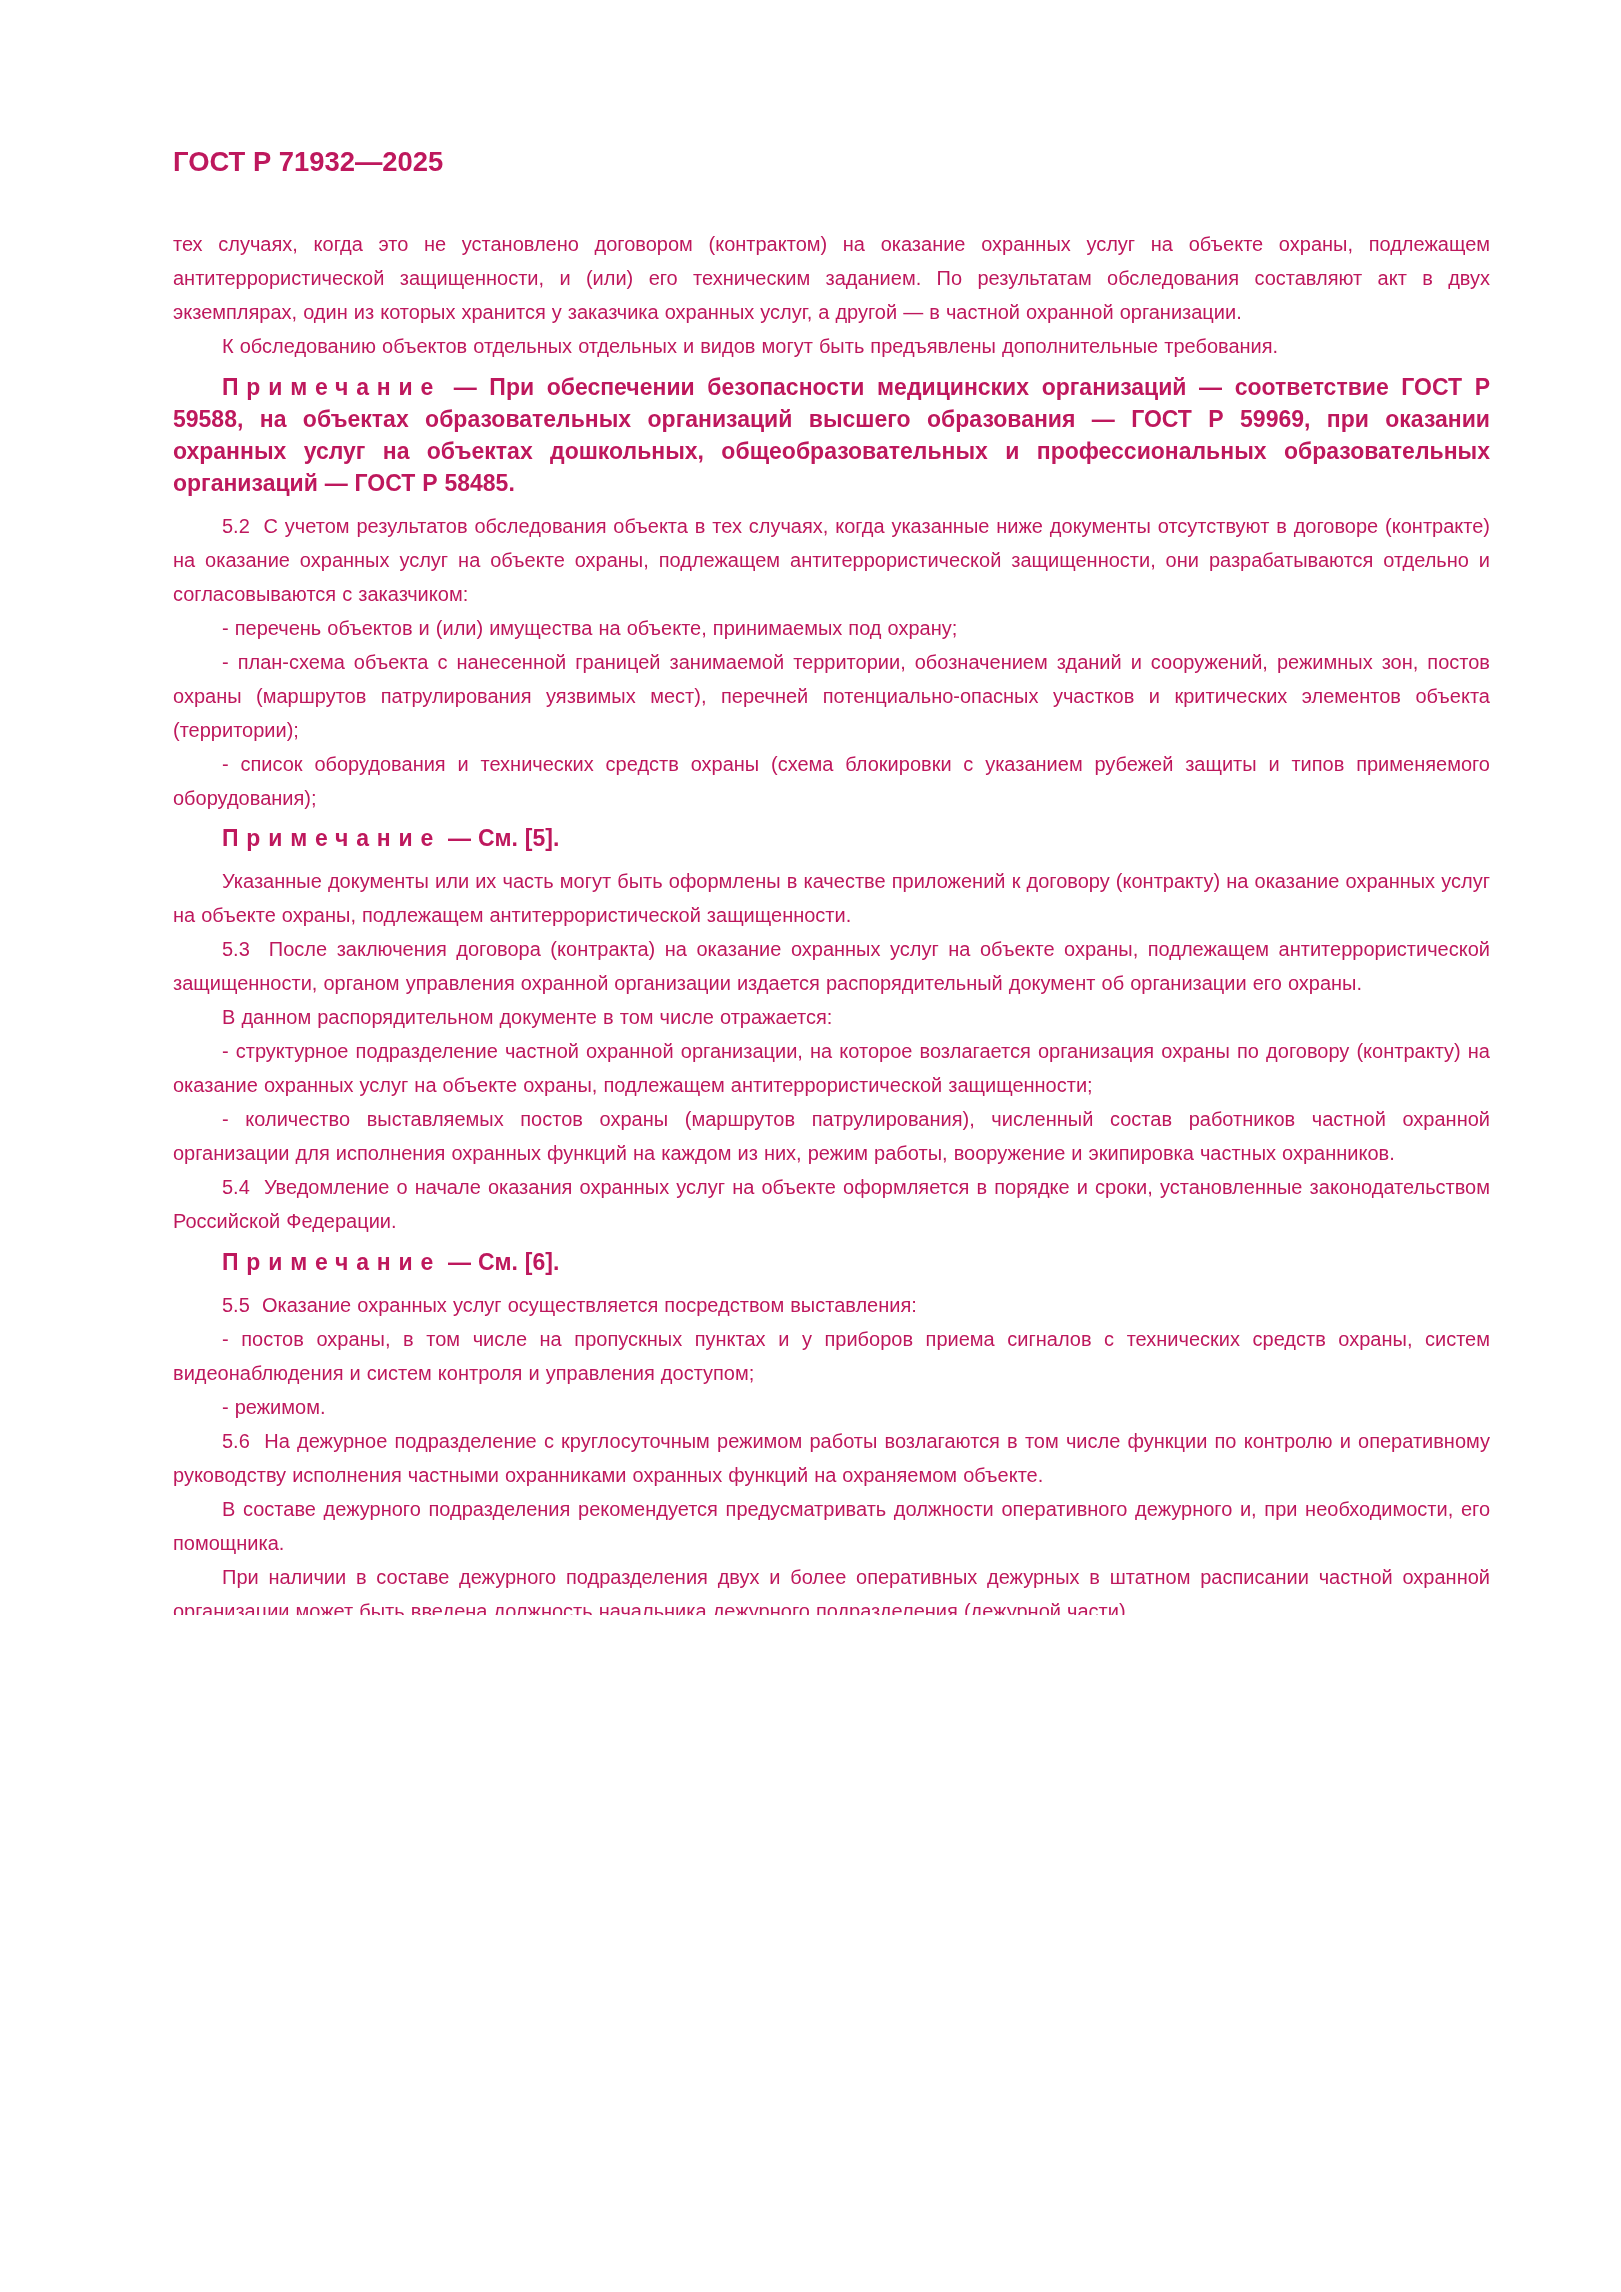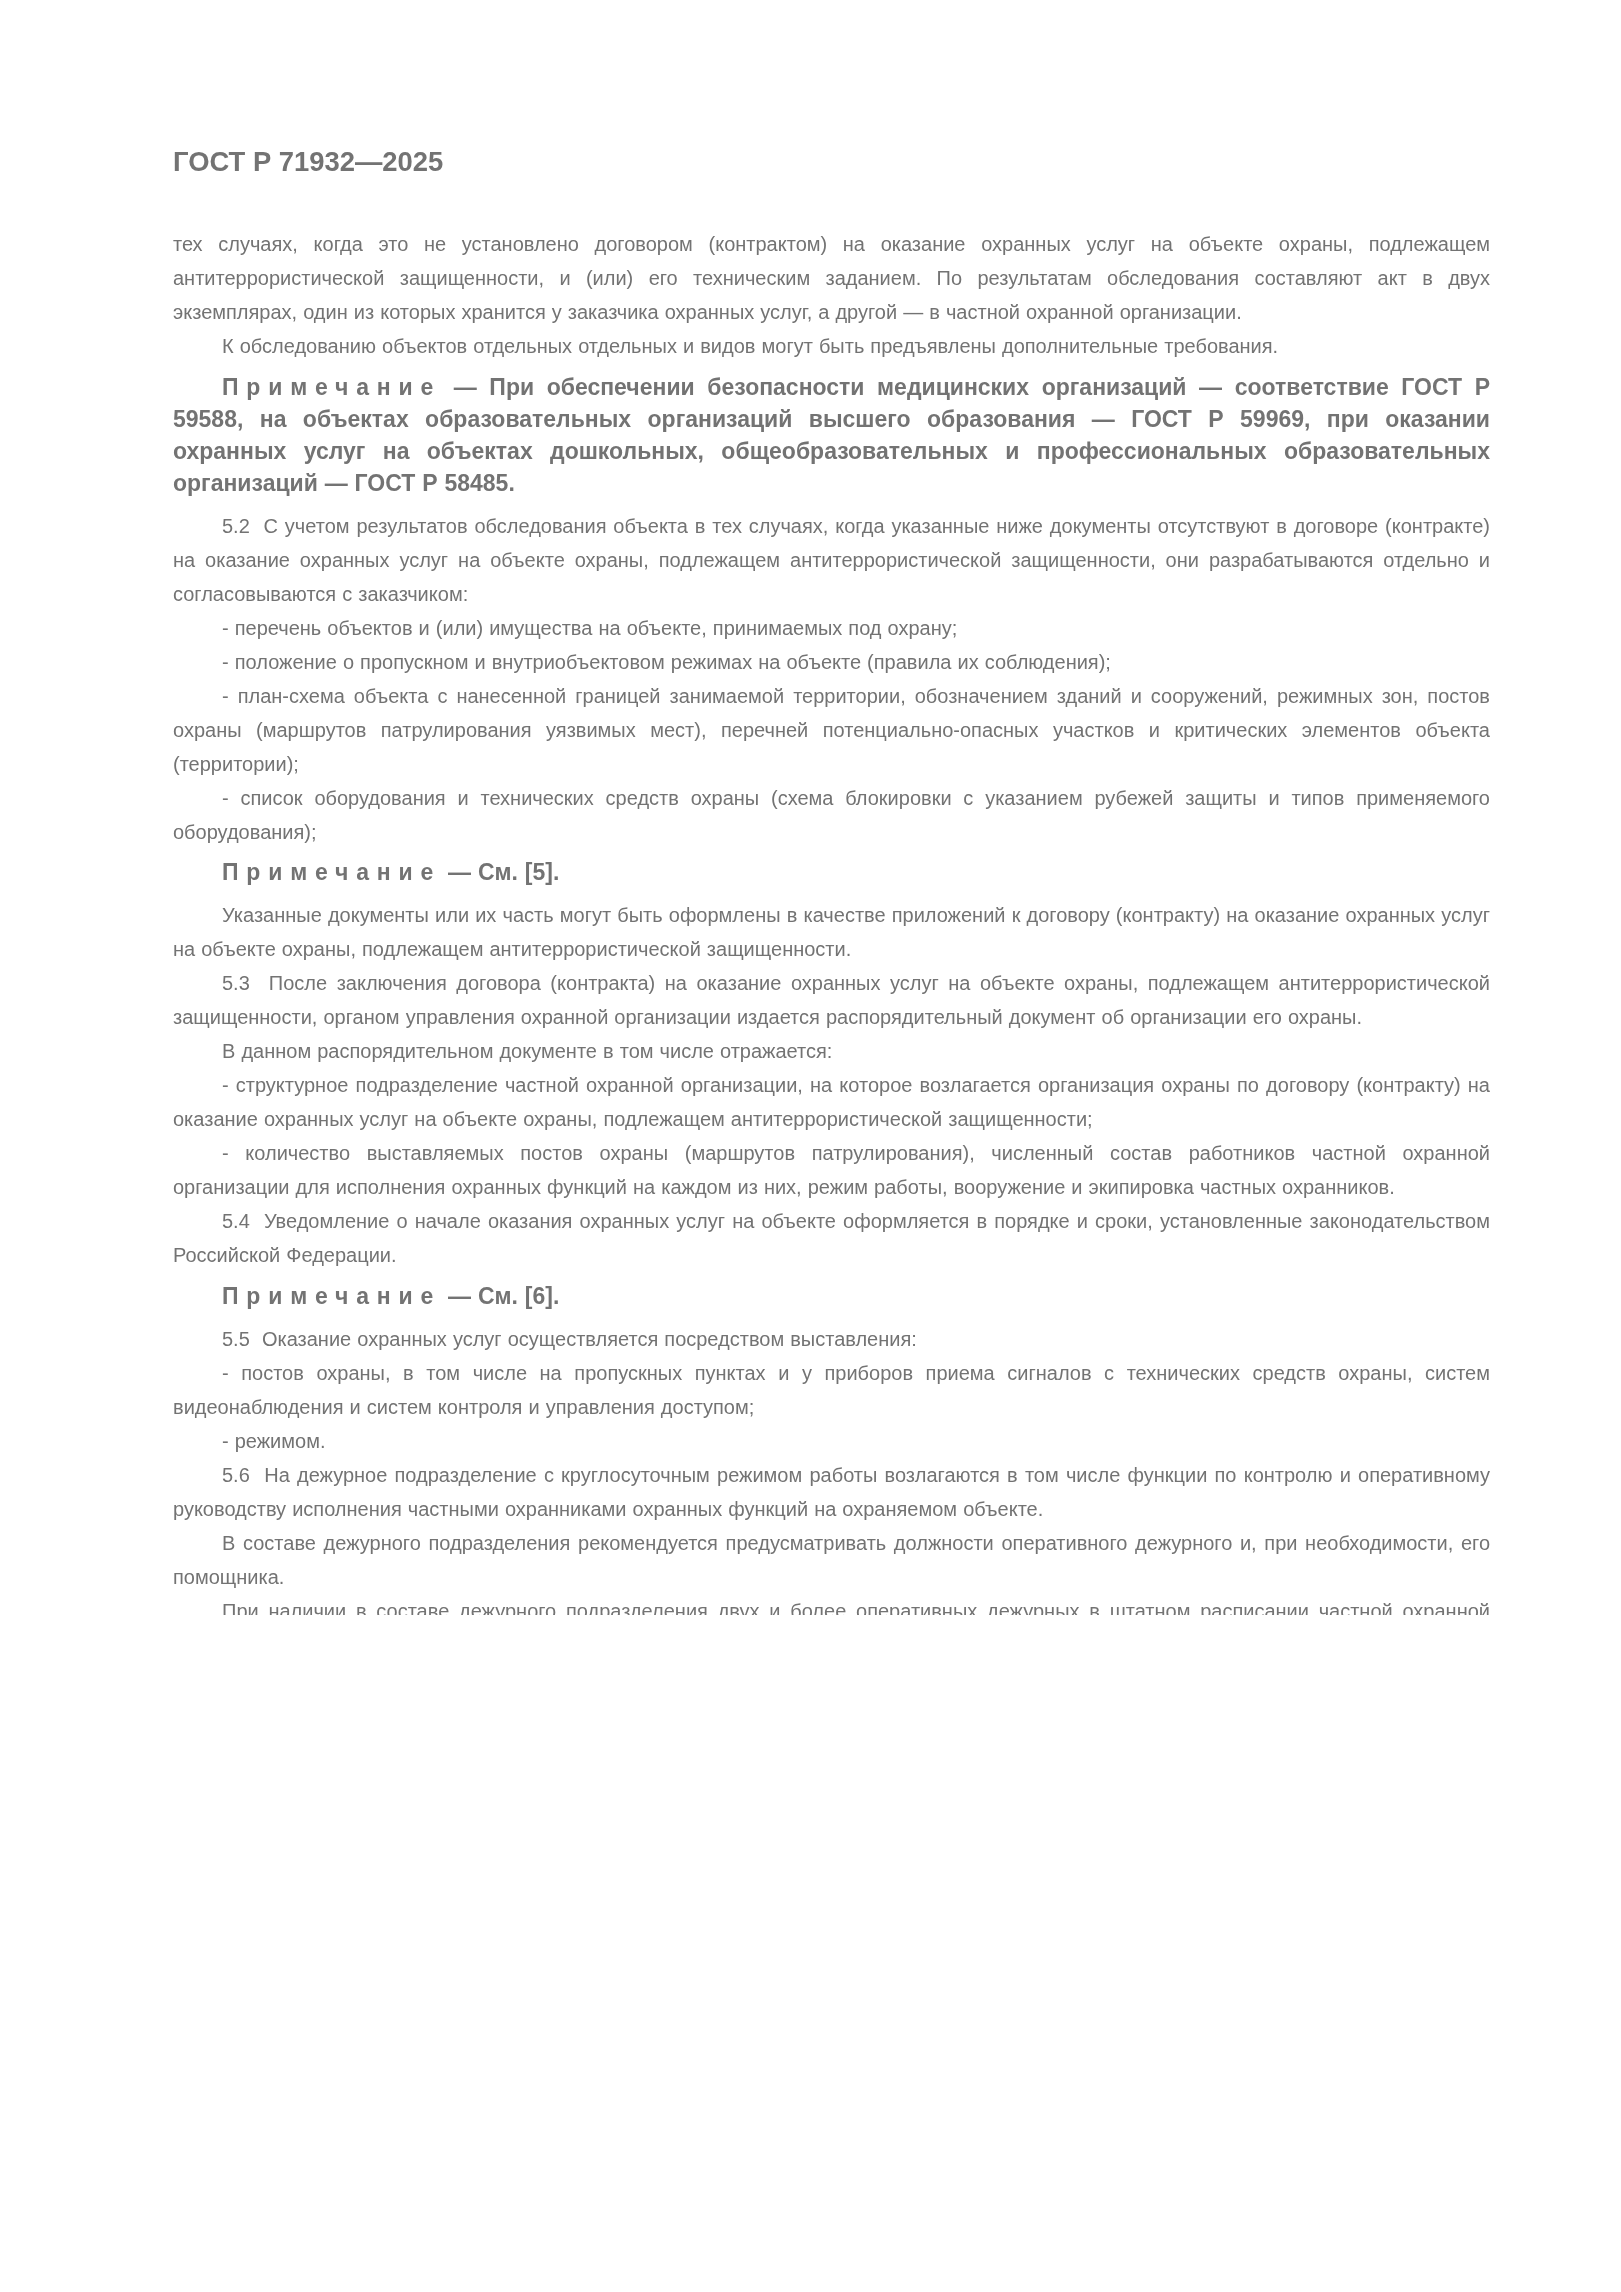--- a/index.html
+++ b/index.html
@@ -6,21 +6,21 @@
   html, body {
     margin: 0;
     padding: 0;
     background: #ffffff;
   }
   .page {
     position: relative;
     width: 1621px;
     height: 1615px;
     background: #ffffff;
-    color: #737373;
+    color: #be185d;
     font-family: "Liberation Sans", "DejaVu Sans", sans-serif;
     overflow: hidden;
   }
   .doc-header {
     position: absolute;
     left: 173px;
     top: 147px;
     font-size: 27.4px;
     font-weight: 700;
     line-height: 1.1;
@@ -68,21 +68,20 @@
   <div class="doc-header">ГОСТ Р 71932—2025</div>
 
   <div class="content">
     <p class="cont">тех случаях, когда это не установлено договором (контрактом) на оказание охранных услуг на объекте охраны, подлежащем антитеррористической защищенности, и (или) его техническим заданием. По результатам обследования составляют акт в двух экземплярах, один из которых хранится у заказчика охранных услуг, а другой — в частной охранной организации.</p>
     <p>К обследованию объектов отдельных отдельных и видов могут быть предъявлены дополнительные требования.</p>
 
     <p class="note"><span class="note-label">Примечание</span> <span>— При обеспечении безопасности медицинских организаций — соответствие ГОСТ Р 59588, на объектах образовательных организаций высшего образования — ГОСТ Р 59969, при оказании охранных услуг на объектах дошкольных, общеобразовательных и профессиональных образовательных организаций — ГОСТ Р 58485.</span></p>
 
     <p>5.2&nbsp; С учетом результатов обследования объекта в тех случаях, когда указанные ниже документы отсутствуют в договоре (контракте) на оказание охранных услуг на объекте охраны, подлежащем антитеррористической защищенности, они разрабатываются отдельно и согласовываются с заказчиком:</p>
     <p>- перечень объектов и (или) имущества на объекте, принимаемых под охрану;</p>
-    <p>- положение о пропускном и внутриобъектовом режимах на объекте (правила их соблюдения);</p>
     <p>- план-схема объекта с нанесенной границей занимаемой территории, обозначением зданий и сооружений, режимных зон, постов охраны (маршрутов патрулирования уязвимых мест), перечней потенциально-опасных участков и критических элементов объекта (территории);</p>
     <p>- список оборудования и технических средств охраны (схема блокировки с указанием рубежей защиты и типов применяемого оборудования);</p>
 
     <p class="note"><span class="note-label">Примечание</span> <span>— См. [5].</span></p>
 
     <p>Указанные документы или их часть могут быть оформлены в качестве приложений к договору (контракту) на оказание охранных услуг на объекте охраны, подлежащем антитеррористической защищенности.</p>
     <p>5.3&nbsp; После заключения договора (контракта) на оказание охранных услуг на объекте охраны, подлежащем антитеррористической защищенности, органом управления охранной организации издается распорядительный документ об организации его охраны.</p>
     <p>В данном распорядительном документе в том числе отражается:</p>
     <p>- структурное подразделение частной охранной организации, на которое возлагается организация охраны по договору (контракту) на оказание охранных услуг на объекте охраны, подлежащем антитеррористической защищенности;</p>
     <p>- количество выставляемых постов охраны (маршрутов патрулирования), численный состав работников частной охранной организации для исполнения охранных функций на каждом из них, режим работы, вооружение и экипировка частных охранников.</p>

